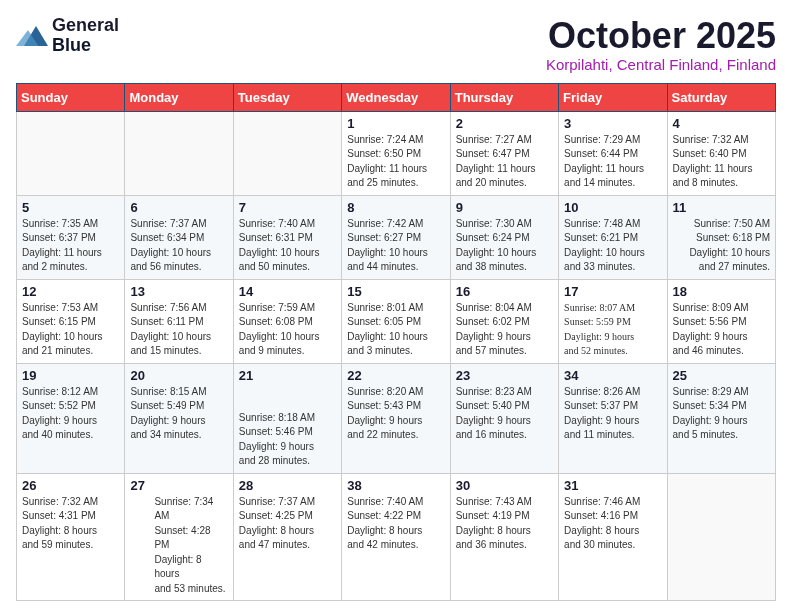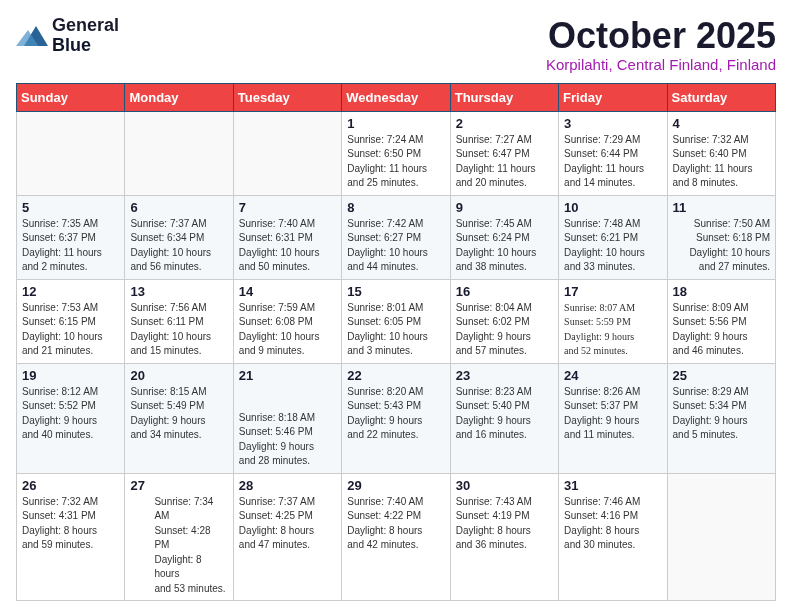--- a/index.html
+++ b/index.html
@@ -185,21 +185,21 @@
         </td>
         <td>
           <div class="day-number">8</div>
           <div class="day-info" style="white-space: pre-line;">Sunrise: 7:42 AM
 Sunset: 6:27 PM
 Daylight: 10 hours
 and 44 minutes.</div>
         </td>
         <td>
           <div class="day-number">9</div>
-          <div class="day-info" style="white-space: pre-line;">Sunrise: 7:45 AM
+          <div class="day-info" style="white-space: pre-line;">Sunrise: 7:30 AM
 Sunset: 6:24 PM
 Daylight: 10 hours
 and 38 minutes.</div>
         </td>
         <td>
           <div class="day-number">10</div>
           <div class="day-info" style="white-space: pre-line;">Sunrise: 7:48 AM
 Sunset: 6:21 PM
 Daylight: 10 hours
 and 33 minutes.</div>
@@ -293,21 +293,21 @@
 and 22 minutes.</div>
         </td>
         <td>
           <div class="day-number">23</div>
           <div class="day-info" style="white-space: pre-line;">Sunrise: 8:23 AM
 Sunset: 5:40 PM
 Daylight: 9 hours
 and 16 minutes.</div>
         </td>
         <td>
-          <div class="day-number">24</div>
+          <div class="day-number">34</div>
           <div class="day-info" style="white-space: pre-line;">Sunrise: 8:26 AM
 Sunset: 5:37 PM
 Daylight: 9 hours
 and 11 minutes.</div>
         </td>
         <td>
           <div class="day-number">25</div>
           <div class="day-info" style="white-space: pre-line;">Sunrise: 8:29 AM
 Sunset: 5:34 PM
 Daylight: 9 hours
@@ -330,21 +330,21 @@
 and 53 minutes.</div>
         </td>
         <td>
           <div class="day-number">28</div>
           <div class="day-info" style="white-space: pre-line;">Sunrise: 7:37 AM
 Sunset: 4:25 PM
 Daylight: 8 hours
 and 47 minutes.</div>
         </td>
         <td>
-          <div class="day-number">29</div>
+          <div class="day-number">38</div>
           <div class="day-info" style="white-space: pre-line;">Sunrise: 7:40 AM
 Sunset: 4:22 PM
 Daylight: 8 hours
 and 42 minutes.</div>
         </td>
         <td>
           <div class="day-number">30</div>
           <div class="day-info" style="white-space: pre-line;">Sunrise: 7:43 AM
 Sunset: 4:19 PM
 Daylight: 8 hours

